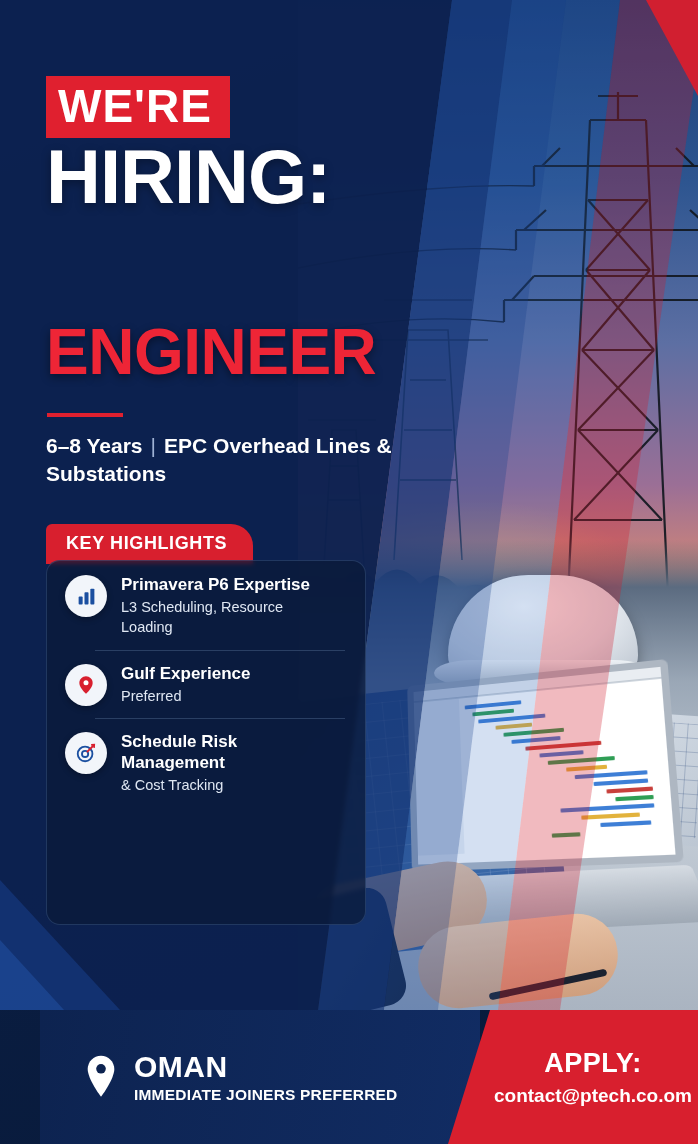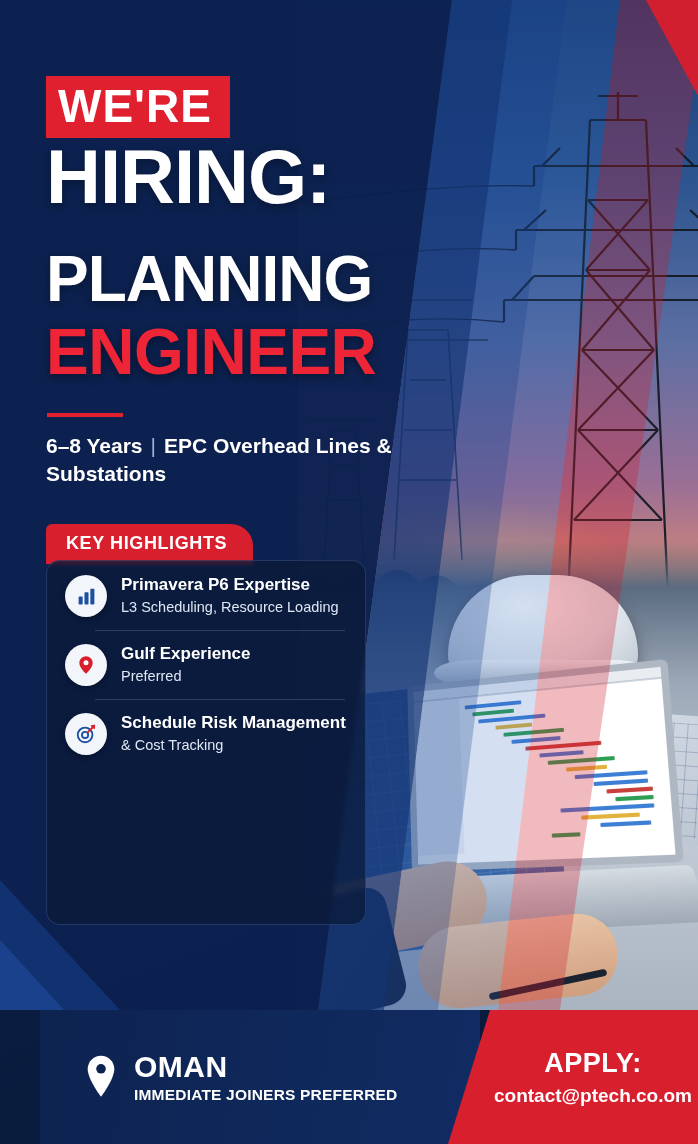--- a/index.html
+++ b/index.html
@@ -165,21 +165,21 @@
     letter-spacing:.6px; padding:9px 26px 10px 20px;
     border-radius:6px 22px 0 0;
   }
   .card {
     position:absolute; left:46px; top:560px; width:320px; height:365px;
     background:rgba(10,25,55,.72);
     border:1px solid rgba(120,160,220,.22);
     border-radius:14px;
     backdrop-filter:blur(2px);
   }
-  .item { position:relative; display:flex; align-items:flex-start; gap:14px; padding:14px 8px 12px 18px; }
+  .item { position:relative; display:flex; align-items:flex-start; gap:14px; padding:14px 27px 12px 18px; }
   .item + .item:before{
     content:""; position:absolute; top:0; left:48px; right:20px; height:1px;
     background:rgba(160,190,230,.22);
   }
   .ic {
     flex:0 0 auto; width:42px; height:42px; border-radius:50%;
     background:#f2f5fa; display:flex; align-items:center; justify-content:center;
     box-shadow:0 2px 6px rgba(0,0,0,.3);
   }
   .it-title { color:#ffffff; font-size:17px; font-weight:bold; line-height:1.2; }
@@ -293,21 +293,20 @@
     <polygon points="566,0 620,0 498,1010 438,1010" fill="#2a64c0" opacity="0.20"></polygon>
     <polygon points="620,0 698,0 698,60 560,1010 498,1010" fill="#cf1c2b" opacity="0.30"></polygon>
     <polygon points="646,0 698,0 698,96" fill="#d81f2e" opacity="0.95"></polygon>
     <polygon points="0,880 120,1010 0,1010" fill="#17408c" opacity="0.55"></polygon>
     <polygon points="0,940 64,1010 0,1010" fill="#2a64c0" opacity="0.35"></polygon>
   </svg>
 
   <div class="content">
     <div class="were">WE'RE</div>
     <div class="h1">HIRING:</div>
-    <div class="h2">PLANNING</div>
     <div class="h3">ENGINEER</div>
     <div class="rule"></div>
     <div class="sub">
       <span>6–8 Years</span><span class="sep">|</span><span>EPC Overhead Lines &amp; Substations</span>
     </div>
 
     <div class="kh-tab">KEY HIGHLIGHTS</div>
 
     <div class="card">
 

